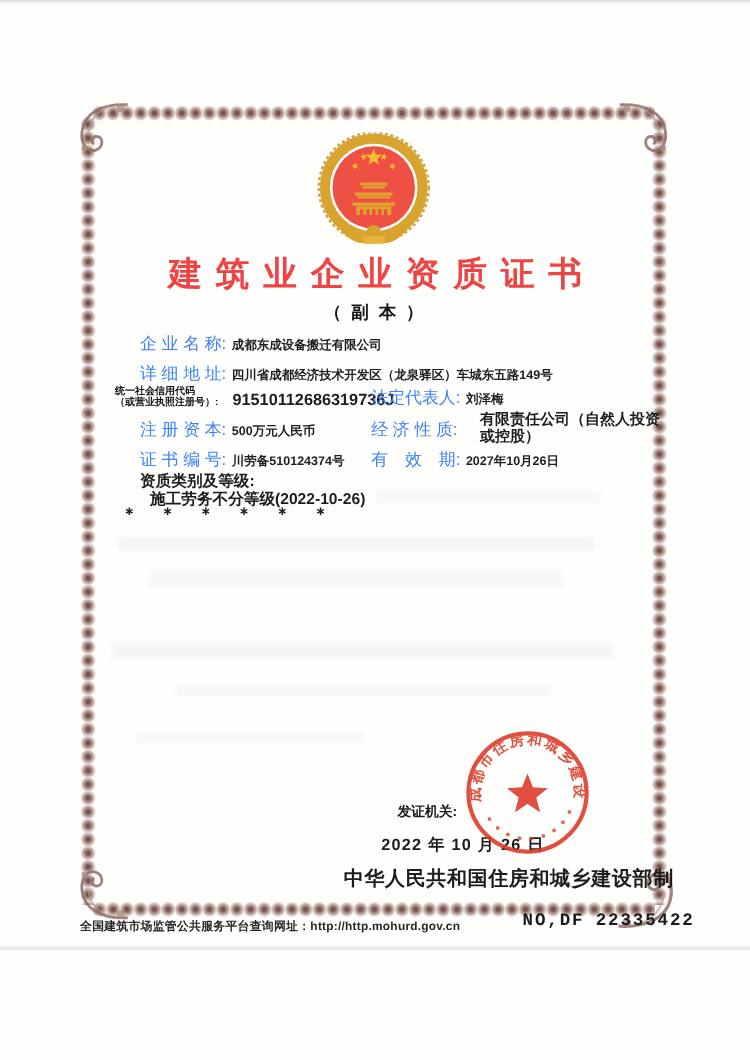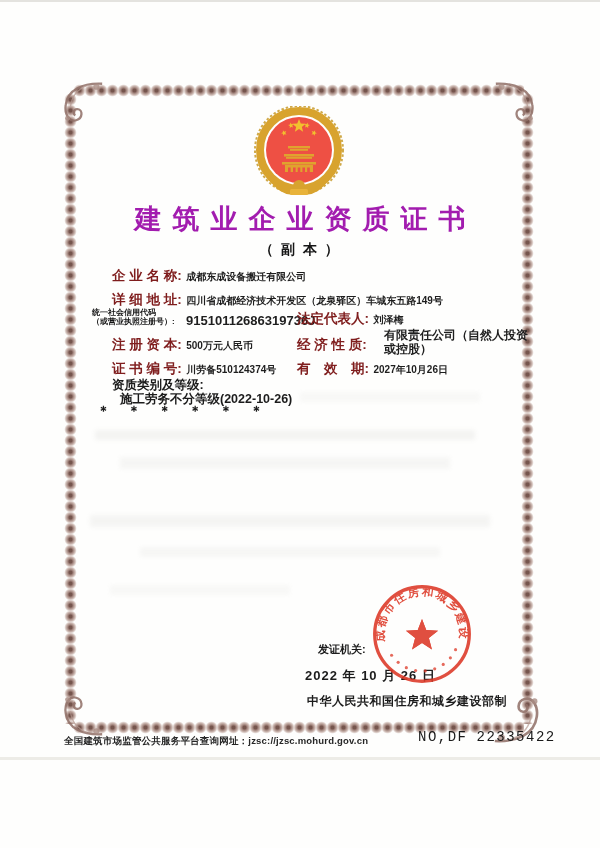--- a/index.html
+++ b/index.html
@@ -35,53 +35,53 @@
 
   
   .ghost{position:absolute;background:#9a9a92;filter:blur(2px);z-index:0;}
 
   
   .emblem{position:absolute;left:249px;top:106px;width:100px;height:96px;z-index:2;}
 
   
   .title{
     position:absolute;left:0;top:201px;width:600px;text-align:center;z-index:2;
-    font-size:27px;font-weight:bold;color:#a21caf;
+    font-size:27px;font-weight:bold;color:#ef4444;
     letter-spacing:11px;text-indent:11px;
   }
   .subtitle{
     position:absolute;left:0;top:241px;width:600px;text-align:center;z-index:2;
     font-size:14px;font-weight:bold;color:#161616;letter-spacing:2px;
   }
 
   
   .row{position:absolute;z-index:2;white-space:nowrap;}
-  .lbl{font-weight:bold;font-size:13.5px;color:#7f1d1d;}
+  .lbl{font-weight:normal;font-size:13.5px;color:#3b82f6;}
   .val{font-weight:600;font-size:10px;color:#1e1e1e;}
   .small-lbl{
     position:absolute;left:92px;top:308px;z-index:2;
     font-weight:bold;font-size:8px;line-height:9px;color:#121212;white-space:nowrap;
   }
   .two-line-val{
     position:absolute;left:384px;top:329px;z-index:2;
     font-weight:600;font-size:12px;line-height:13.5px;color:#1e1e1e;white-space:nowrap;
   }
   .qual-head{position:absolute;left:112px;top:377px;z-index:2;font-weight:bold;font-size:12.5px;}
   .qual-item{position:absolute;left:120px;top:391px;z-index:2;font-weight:bold;font-size:12.5px;}
   .qual-stars{position:absolute;left:97px;top:402px;z-index:2;font-weight:bold;font-size:13px;letter-spacing:7px;}
 
   
   .issuer-label{position:absolute;left:318px;top:642px;z-index:3;font-weight:bold;font-size:11px;}
   .issue-date{position:absolute;left:305px;top:667px;width:205px;text-align:left;z-index:3;font-weight:bold;font-size:13px;letter-spacing:1px;}
-  .made-by{position:absolute;left:252px;top:693px;width:310px;text-align:center;z-index:3;font-weight:bold;font-size:12px;letter-spacing:.5px;}
+  .made-by{position:absolute;left:252px;top:693px;width:310px;text-align:center;z-index:3;font-weight:bold;font-size:16px;letter-spacing:.5px;}
   .seal{position:absolute;left:371px;top:583px;width:102px;height:102px;z-index:4;opacity:.88;}
 
   
   .footer-left{position:absolute;left:64px;top:735px;z-index:2;font-weight:bold;font-size:9.5px;letter-spacing:.2px;color:#262626;}
-  .serial{position:absolute;left:418px;top:729px;z-index:2;font-weight:normal;font-size:14px;letter-spacing:1.5px;color:#1a1a1a;font-family:"Liberation Mono","DejaVu Sans Mono",monospace;}
+  .serial{position:absolute;left:418px;top:729px;z-index:2;font-weight:bold;font-size:14px;letter-spacing:1.5px;color:#1a1a1a;font-family:"Liberation Mono","DejaVu Sans Mono",monospace;}
   .serial .num{margin-left:9px;}
 </style>
 </head>
 <body>
 
 <div class="scan-line-top"></div>
 <div class="scan-line-bottom"></div>
 
 <div class="ghost" style="left:95px;top:430px;width:380px;height:10px;opacity:.10;"></div>
 <div class="ghost" style="left:120px;top:457px;width:330px;height:12px;opacity:.08;"></div>
@@ -224,16 +224,16 @@
     <circle cx="77.9" cy="87.8" r="1.7"></circle>
       <circle cx="68.7" cy="92.6" r="1.7"></circle>
     <circle cx="58.5" cy="94.8" r="1.7"></circle>
       <circle cx="48.1" cy="94.4" r="1.7"></circle>
     <circle cx="38.1" cy="91.3" r="1.7"></circle>
       <circle cx="29.3" cy="85.6" r="1.7"></circle>
     <circle cx="22.2" cy="77.9" r="1.7"></circle>
   </g>
 </svg>
 
-<div class="footer-left">全国建筑市场监管公共服务平台查询网址：jzsc://jzsc.mohurd.gov.cn</div>
+<div class="footer-left">全国建筑市场监管公共服务平台查询网址：http://http.mohurd.gov.cn</div>
 <div class="serial">
   <span>NO,DF</span><span class="num">22335422</span>
 </div>
 
 </body></html>

